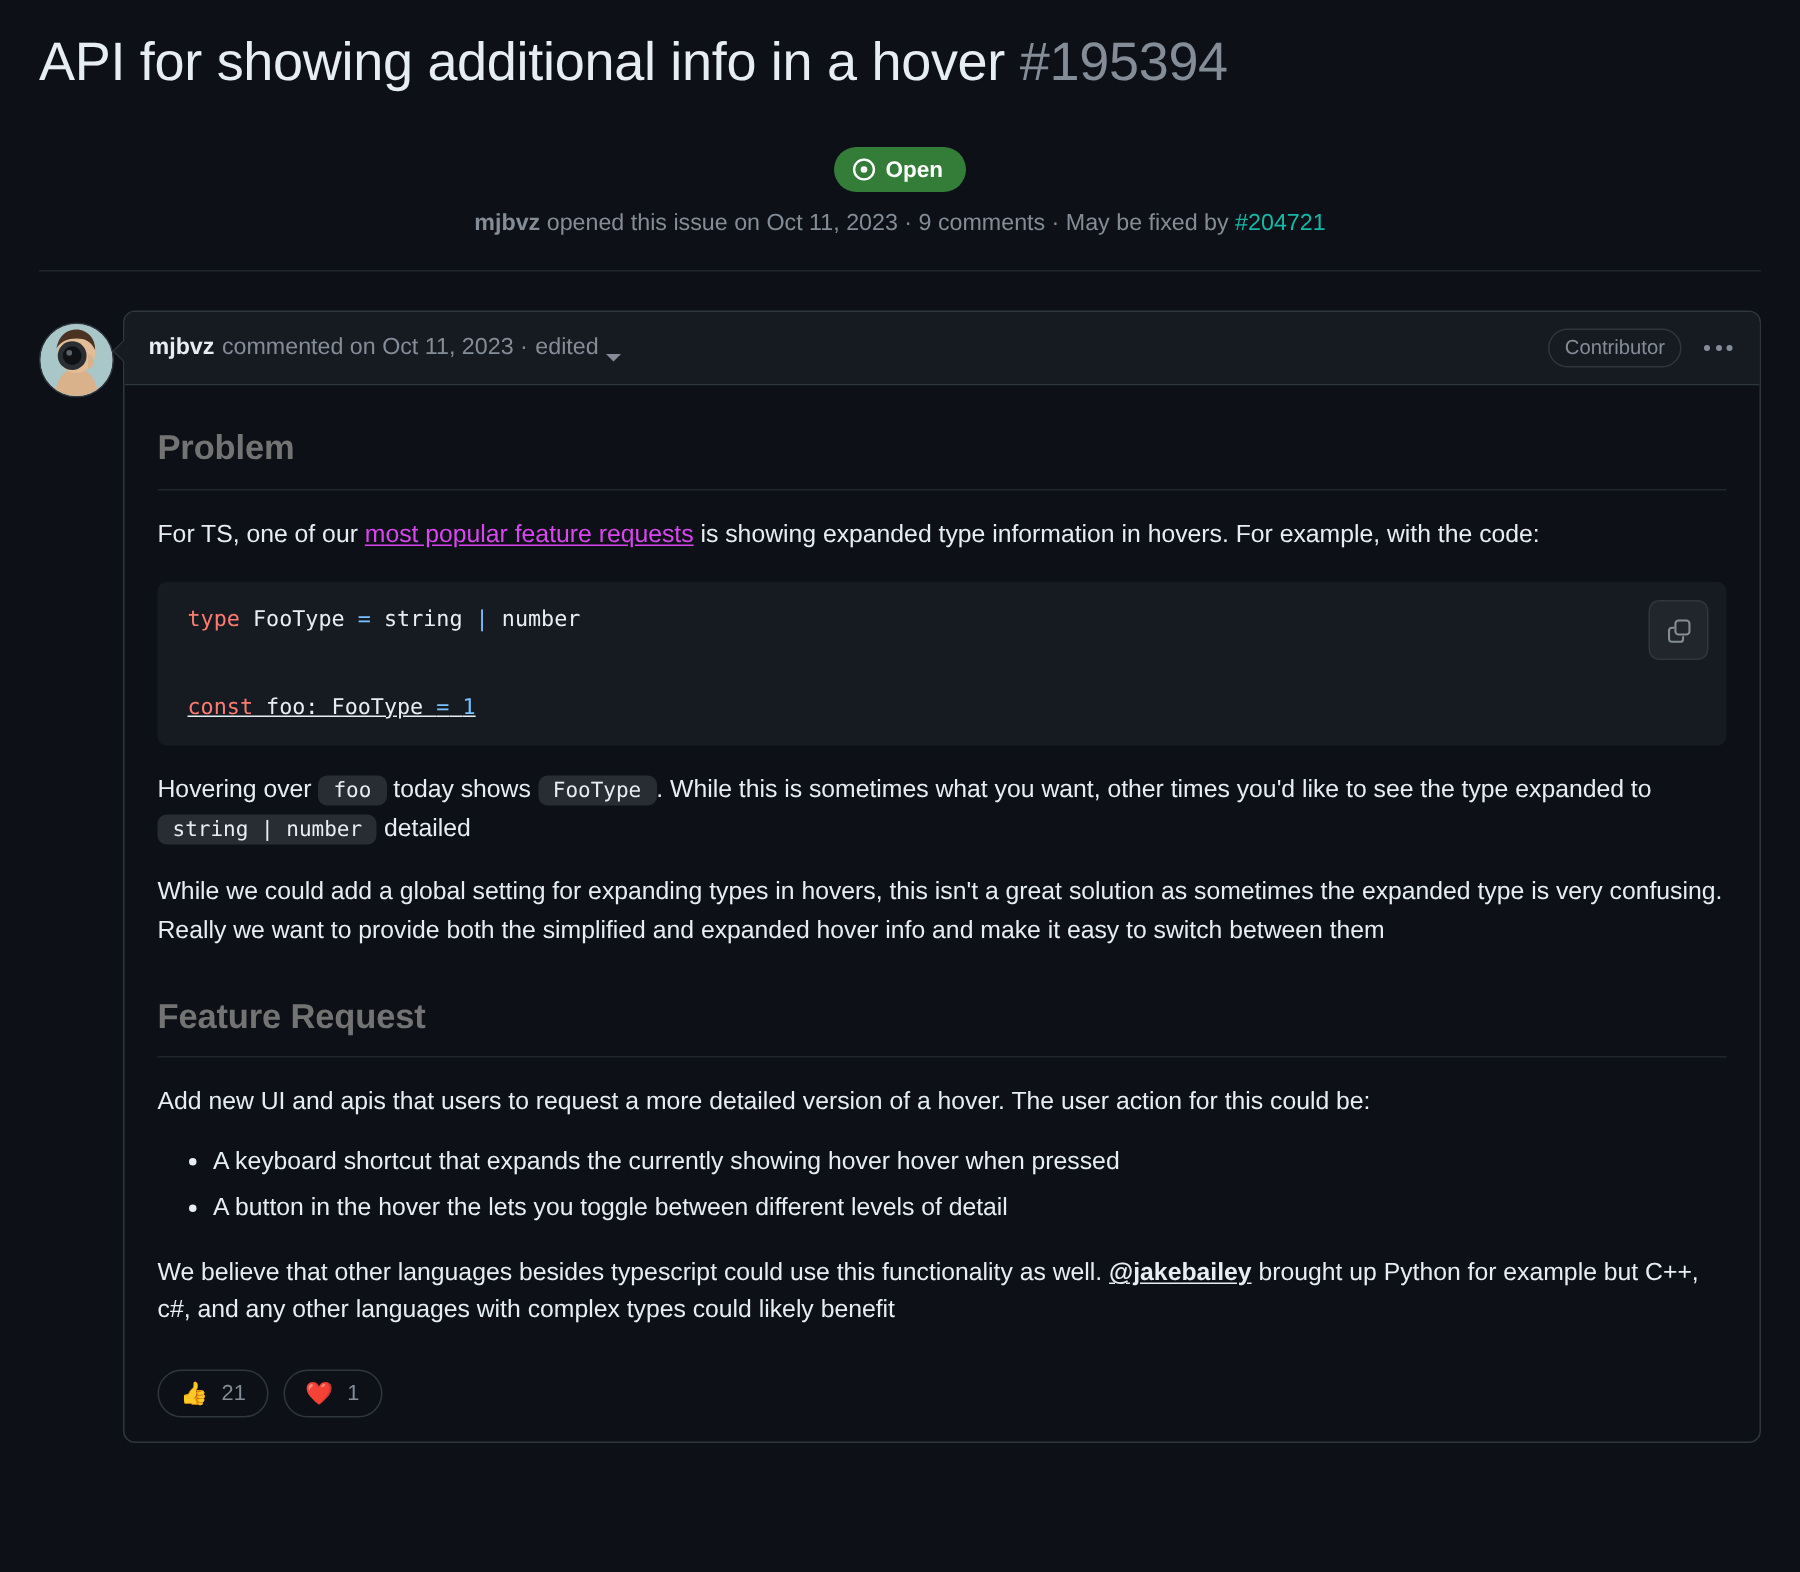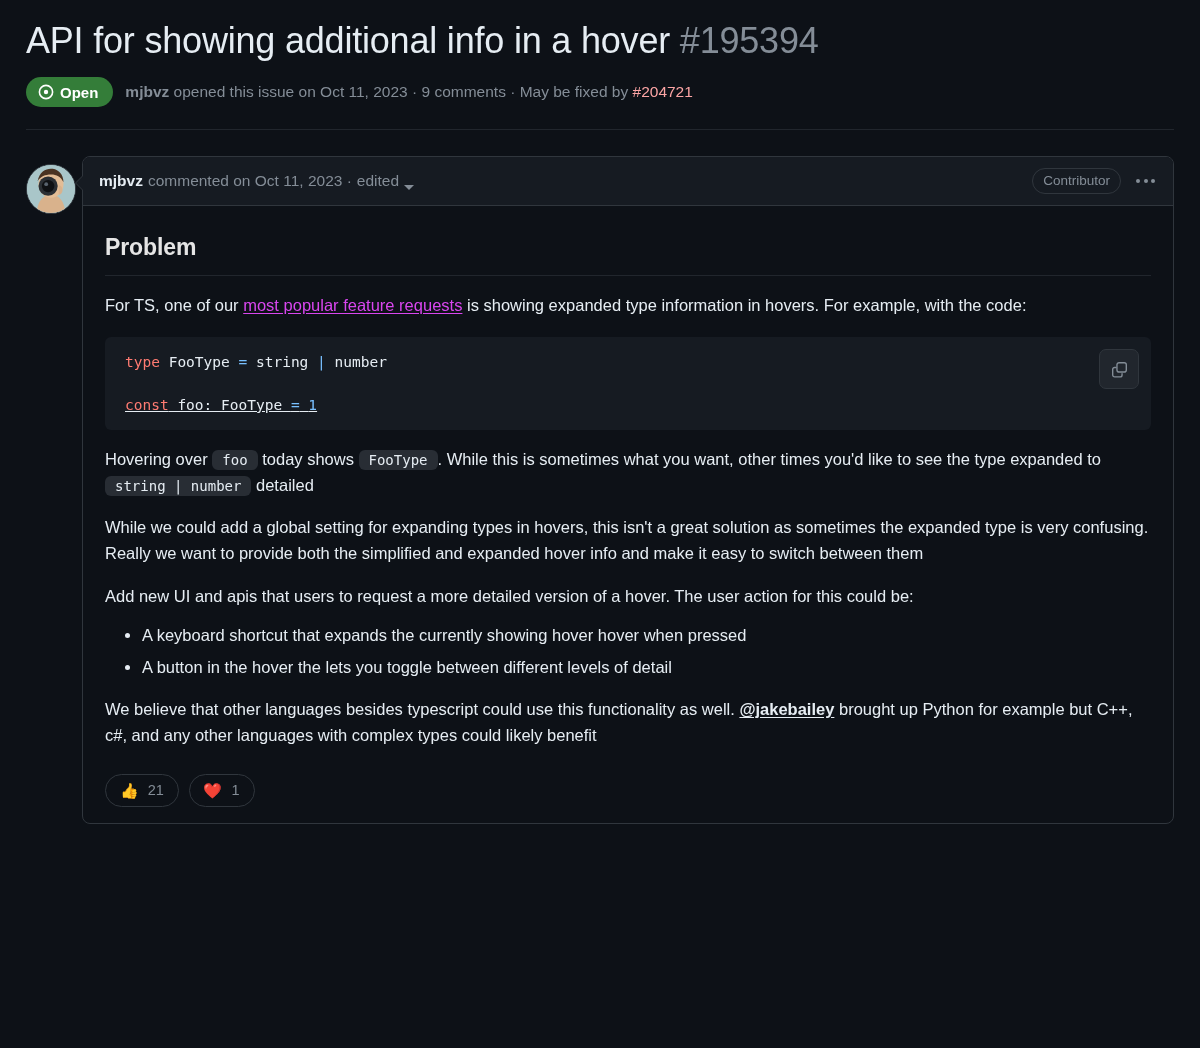--- a/index.html
+++ b/index.html
@@ -22,42 +22,43 @@
     letter-spacing: -0.2px;
     white-space: nowrap;
   }
   .title-text { font-weight: 400; }
   .issue-number { color: #848d97; font-weight: 400; }
 
   .meta-row {
     display: flex;
     align-items: center;
     gap: 12px;
-    margin-top: 13px;
+    margin-top: 34px;
     font-size: 15.5px;
     color: #848d97;
+    flex-direction: column;
   }
 
   .state-badge {
     display: inline-flex;
     align-items: center;
     gap: 6px;
     background: #347d39;
     color: #ffffff;
     font-size: 15px;
     font-weight: 600;
     padding: 7px 15px 7px 12px;
     border-radius: 999px;
     line-height: 1;
   }
   .state-badge svg { display: block; }
 
   .meta-text { color: #848d97; }
   .meta-text .author { color: #848d97; font-weight: 600; }
-  .meta-link { color: #fca5a5; text-decoration: none; }
+  .meta-link { color: #14b8a6; text-decoration: none; }
 
   .header-divider {
     margin: 22px 26px 0 26px;
     height: 1px;
     background: #21262d;
   }
 
   
   .comment-area {
     margin: 26px 26px 0 26px;
@@ -167,21 +168,21 @@
   .comment-body {
     padding: 18px 22px 16px 22px;
     color: #e6edf3;
     font-size: 16.5px;
     line-height: 1.55;
   }
 
   .md-h2 {
     font-size: 23px;
     font-weight: 700;
-    color: #e5e5e5;
+    color: #737373;
     margin: 6px 0 0 0;
     padding-bottom: 9px;
     border-bottom: 1px solid #21262d;
     letter-spacing: -0.1px;
   }
   .md-p { margin: 17px 0 0 0; }
   .md-p:first-child { margin-top: 0; }
 
   .md-link {
     color: #d946ef;
@@ -209,21 +210,21 @@
     position: relative;
     background: #161b22;
     border-radius: 6px;
     margin: 19px 0 0 0;
     padding: 18px 18px 18px 20px;
     font-family: "DejaVu Sans Mono", "Liberation Mono", monospace;
     font-size: 14.5px;
     line-height: 1;
     overflow: hidden;
   }
-  .code-line { white-space: pre; color: #e6edf3; margin-bottom: 28px; }
+  .code-line { white-space: pre; color: #e6edf3; margin-bottom: 44px; }
   .code-line:last-of-type { margin-bottom: 0; text-decoration: underline; }
   .tok-kw  { color: #ff7b72; }
   .tok-op  { color: #79c0ff; }
   .tok-num { color: #79c0ff; }
   .tok-txt { color: #e6edf3; }
 
   .copy-btn {
     position: absolute;
     top: 12px; right: 12px;
     width: 40px; height: 40px;
@@ -337,20 +338,21 @@
           </svg>
         </div>
         <div class="code-line"><span class="tok-kw">type</span><span class="tok-txt"> FooType </span><span class="tok-op">=</span><span class="tok-txt"> string </span><span class="tok-op">|</span><span class="tok-txt"> number</span></div>
         <div class="code-line"><span class="tok-kw">const</span><span class="tok-txt"> foo: FooType </span><span class="tok-op">=</span><span class="tok-txt"> </span><span class="tok-num">1</span></div>
       </div>
 
       <p class="md-p"><span>Hovering over </span><code class="inline">foo</code><span> today shows </span><code class="inline">FooType</code><span>. While this is sometimes what you want, other times you'd like to see the type expanded to </span><code class="inline">string | number</code><span> detailed</span></p>
 
       <p class="md-p">While we could add a global setting for expanding types in hovers, this isn't a great solution as sometimes the expanded type is very confusing. Really we want to provide both the simplified and expanded hover info and make it easy to switch between them</p>
 
+      <h2 class="md-h2" style="margin-top:26px">Feature Request</h2>
 
       <p class="md-p">Add new UI and apis that users to request a more detailed version of a hover. The user action for this could be:</p>
 
       <ul class="md-ul">
         <li>A keyboard shortcut that expands the currently showing hover hover when pressed</li>
         <li>A button in the hover the lets you toggle between different levels of detail</li>
       </ul>
 
       <p class="md-p"><span>We believe that other languages besides typescript could use this functionality as well. </span><a class="md-mention" href="#">@jakebailey</a><span> brought up Python for example but C++, c#, and any other languages with complex types could likely benefit</span></p>
 

